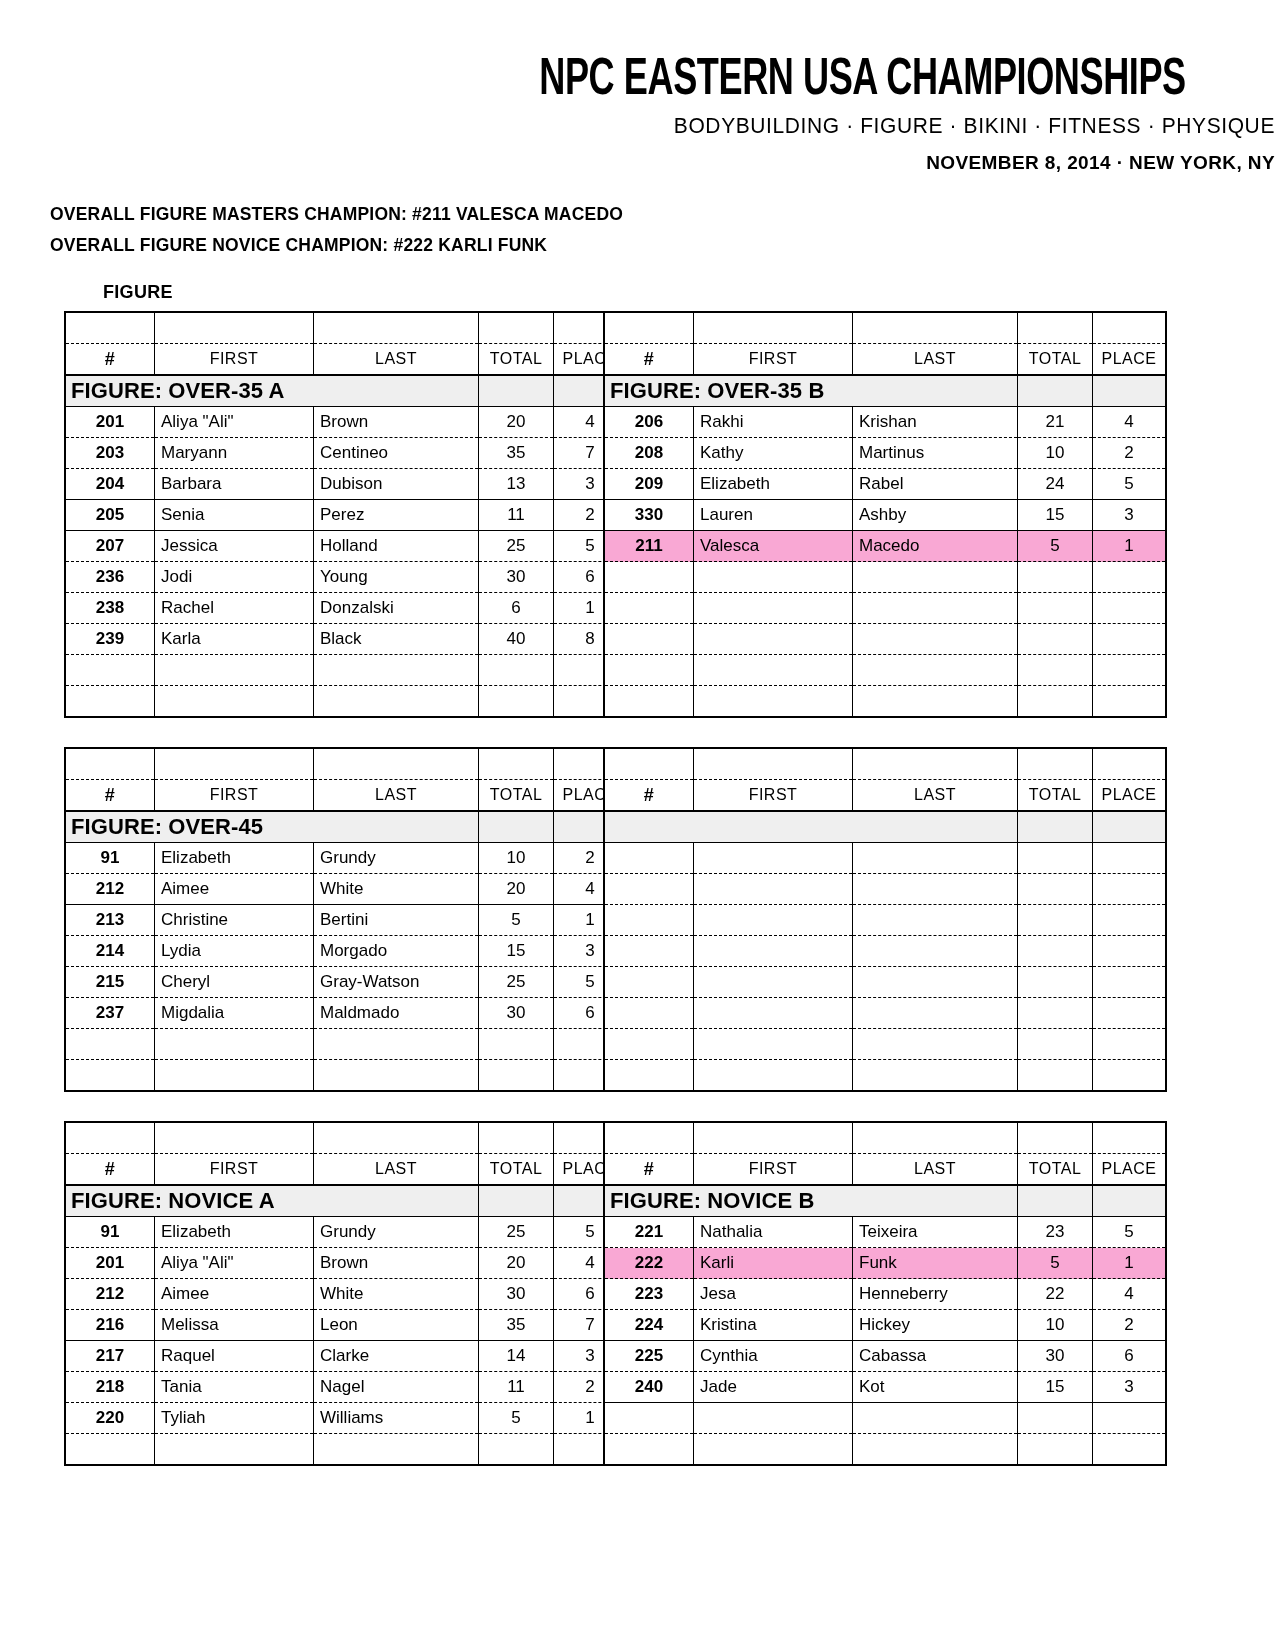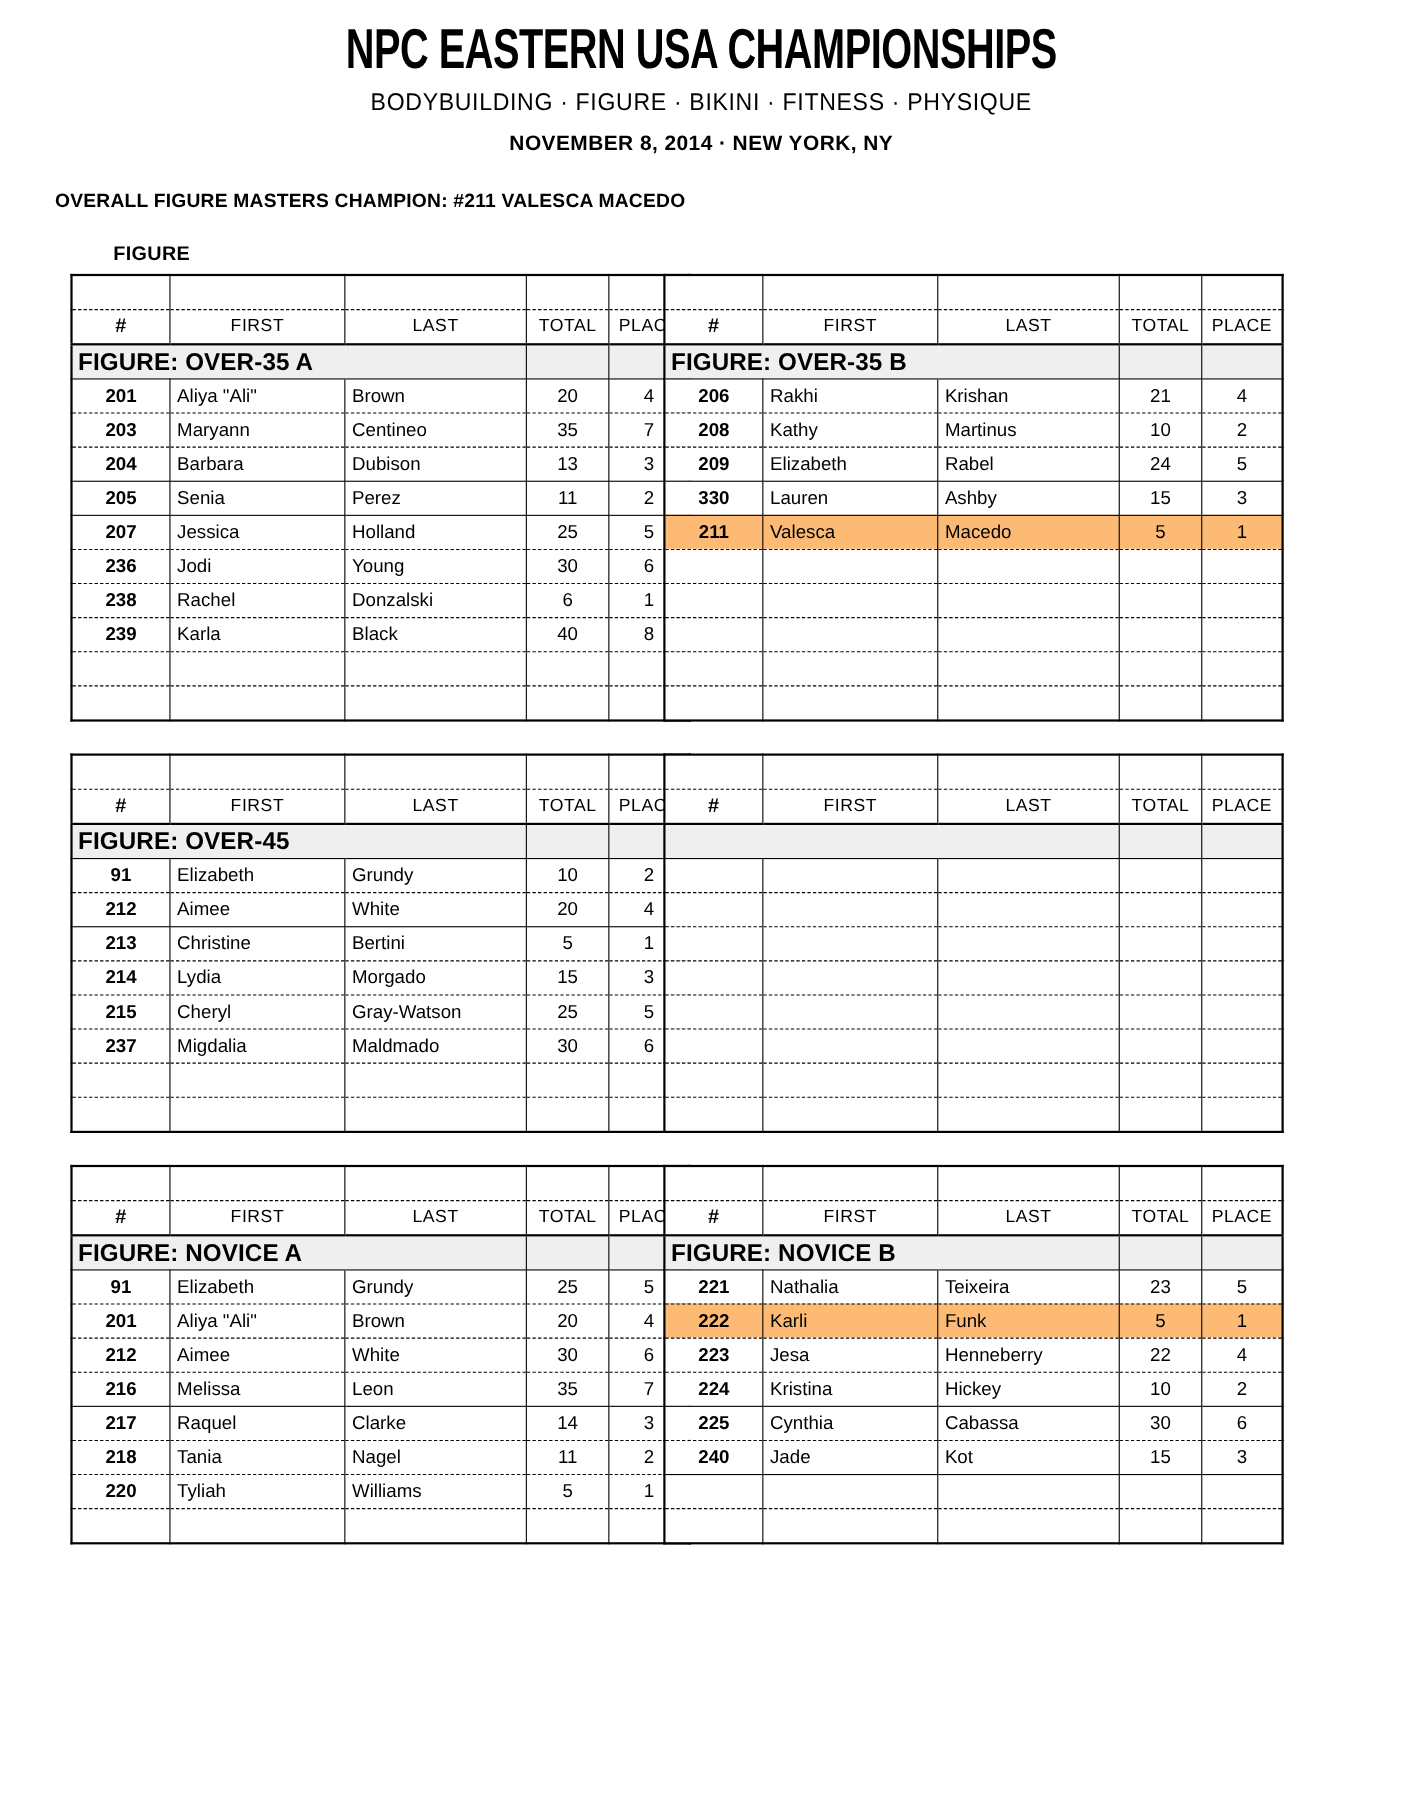--- a/index.html
+++ b/index.html
@@ -11,22 +11,22 @@
     width: 1275px;
     height: 1650px;
     font-family: "Liberation Sans", sans-serif;
     color: #000000;
     position: relative;
     overflow: hidden;
   }
 
   
   .header-block {
-    text-align: center;
-    padding-top: 24px;
+    text-align: right;
+    padding-top: 56px;
   }
   .event-title {
     font-family: "Liberation Sans", sans-serif;
     font-weight: bold;
     font-size: 42px;
     letter-spacing: -0.5px;
     line-height: 1.0;
     transform: scaleX(0.86) scaleY(1.22);
     transform-origin: center center;
     margin: 0;
@@ -131,35 +131,36 @@
   tr.cat-row td.c-num {
     text-align: left;
     padding-left: 5px;
     border-right: none;
   }
   tr.cat-row td.cat-spill {
     border-left: none;
     border-right: 1px solid #000;
   }
 
-  tr.hl td { background: #fdba74; }
+  tr.hl td { background: #f9a8d4; }
 
   tr.empty td { height: 30px; }
 </style>
 </head>
 <body>
 
 <div class="header-block">
   <div class="event-title">NPC EASTERN USA CHAMPIONSHIPS</div>
   <div class="event-divisions">BODYBUILDING · FIGURE · BIKINI · FITNESS · PHYSIQUE</div>
   <div class="event-date">NOVEMBER 8, 2014 · NEW YORK, NY</div>
 </div>
 
 <div class="champs">
   <div class="champ-line">OVERALL FIGURE MASTERS CHAMPION: #211 VALESCA MACEDO</div>
+  <div class="champ-line">OVERALL FIGURE NOVICE CHAMPION: #222 KARLI FUNK</div>
 </div>
 
 <div class="section-label">FIGURE</div>
 
 <div class="tables-area">
   <div class="col" id="col-left">
       <table class="result-table">
         <tbody>
           <tr class="row-blank">
             <td class="c-num"></td>

